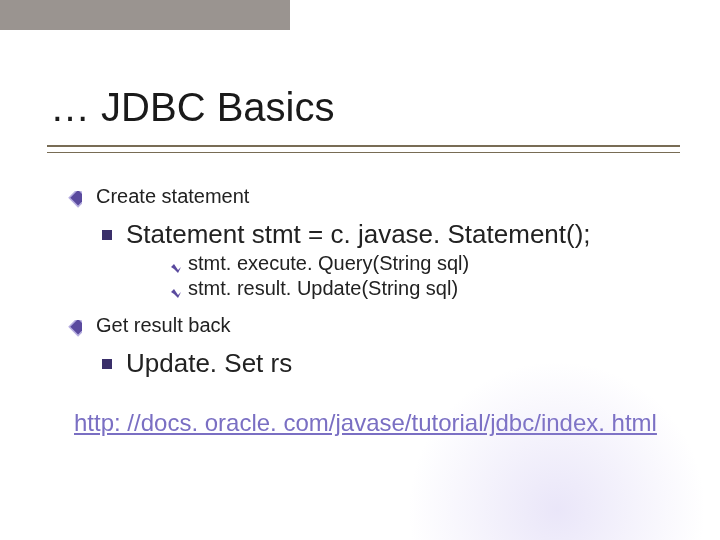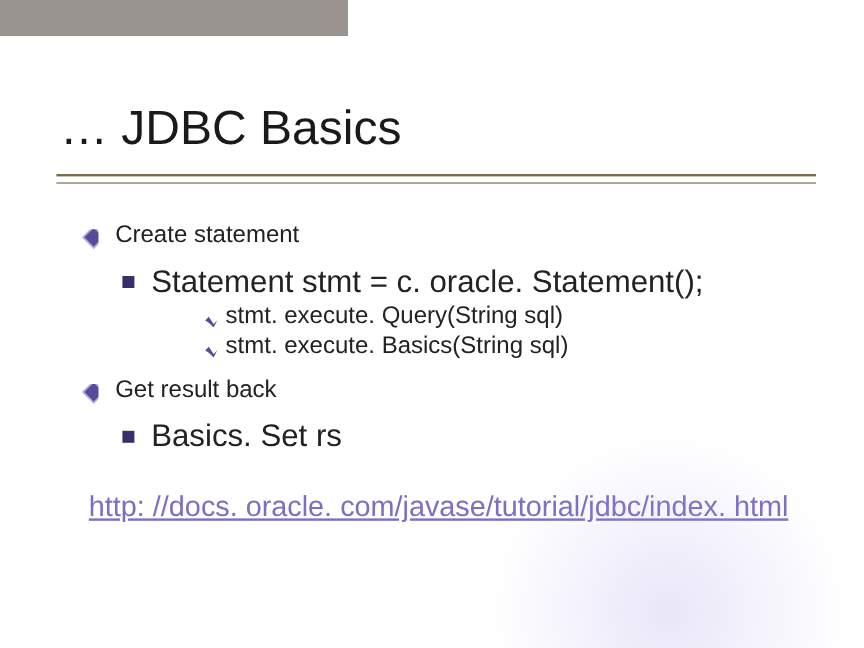--- a/index.html
+++ b/index.html
@@ -145,49 +145,49 @@
     <div class="lvl1">
       <svg class="bullet-diamond" width="22" height="22" viewBox="0 0 22 22">
         <rect x="6" y="-4" width="14" height="14" transform="rotate(45 11 11)" fill="#b6aee0"></rect>
         <rect x="7.5" y="-2.5" width="11" height="11" transform="rotate(45 11 11)" fill="#5a4a9e"></rect>
       </svg>
       <span class="text">Create statement</span>
     </div>
 
     <div class="lvl2">
       <span class="bullet-square"></span>
-      <span class="text">Statement stmt = c. oracle. Statement();</span>
+      <span class="text">Statement stmt = c. javase. Statement();</span>
     </div>
 
     <div class="lvl3">
       <svg class="bullet-tick" width="12" height="12" viewBox="0 0 12 12">
         <polygon points="1,6 4,3 8,9 11,6 8,12 4,8" fill="#5a4a9e"></polygon>
       </svg>
       <span class="text">stmt. execute. Query(String sql)</span>
     </div>
 
     <div class="lvl3">
       <svg class="bullet-tick" width="12" height="12" viewBox="0 0 12 12">
         <polygon points="1,6 4,3 8,9 11,6 8,12 4,8" fill="#5a4a9e"></polygon>
       </svg>
-      <span class="text">stmt. execute. Basics(String sql)</span>
+      <span class="text">stmt. result. Update(String sql)</span>
     </div>
 
     <div class="spacer"></div>
 
     <div class="lvl1">
       <svg class="bullet-diamond" width="22" height="22" viewBox="0 0 22 22">
         <rect x="6" y="-4" width="14" height="14" transform="rotate(45 11 11)" fill="#b6aee0"></rect>
         <rect x="7.5" y="-2.5" width="11" height="11" transform="rotate(45 11 11)" fill="#5a4a9e"></rect>
       </svg>
       <span class="text">Get result back</span>
     </div>
 
     <div class="lvl2">
       <span class="bullet-square"></span>
-      <span class="text">Basics. Set rs</span>
+      <span class="text">Update. Set rs</span>
     </div>
 
     <a class="link">http: //docs. oracle. com/javase/tutorial/jdbc/index. html</a>
   </div>
 
   <div class="glow"></div>
 </div>
 
 </body></html>

